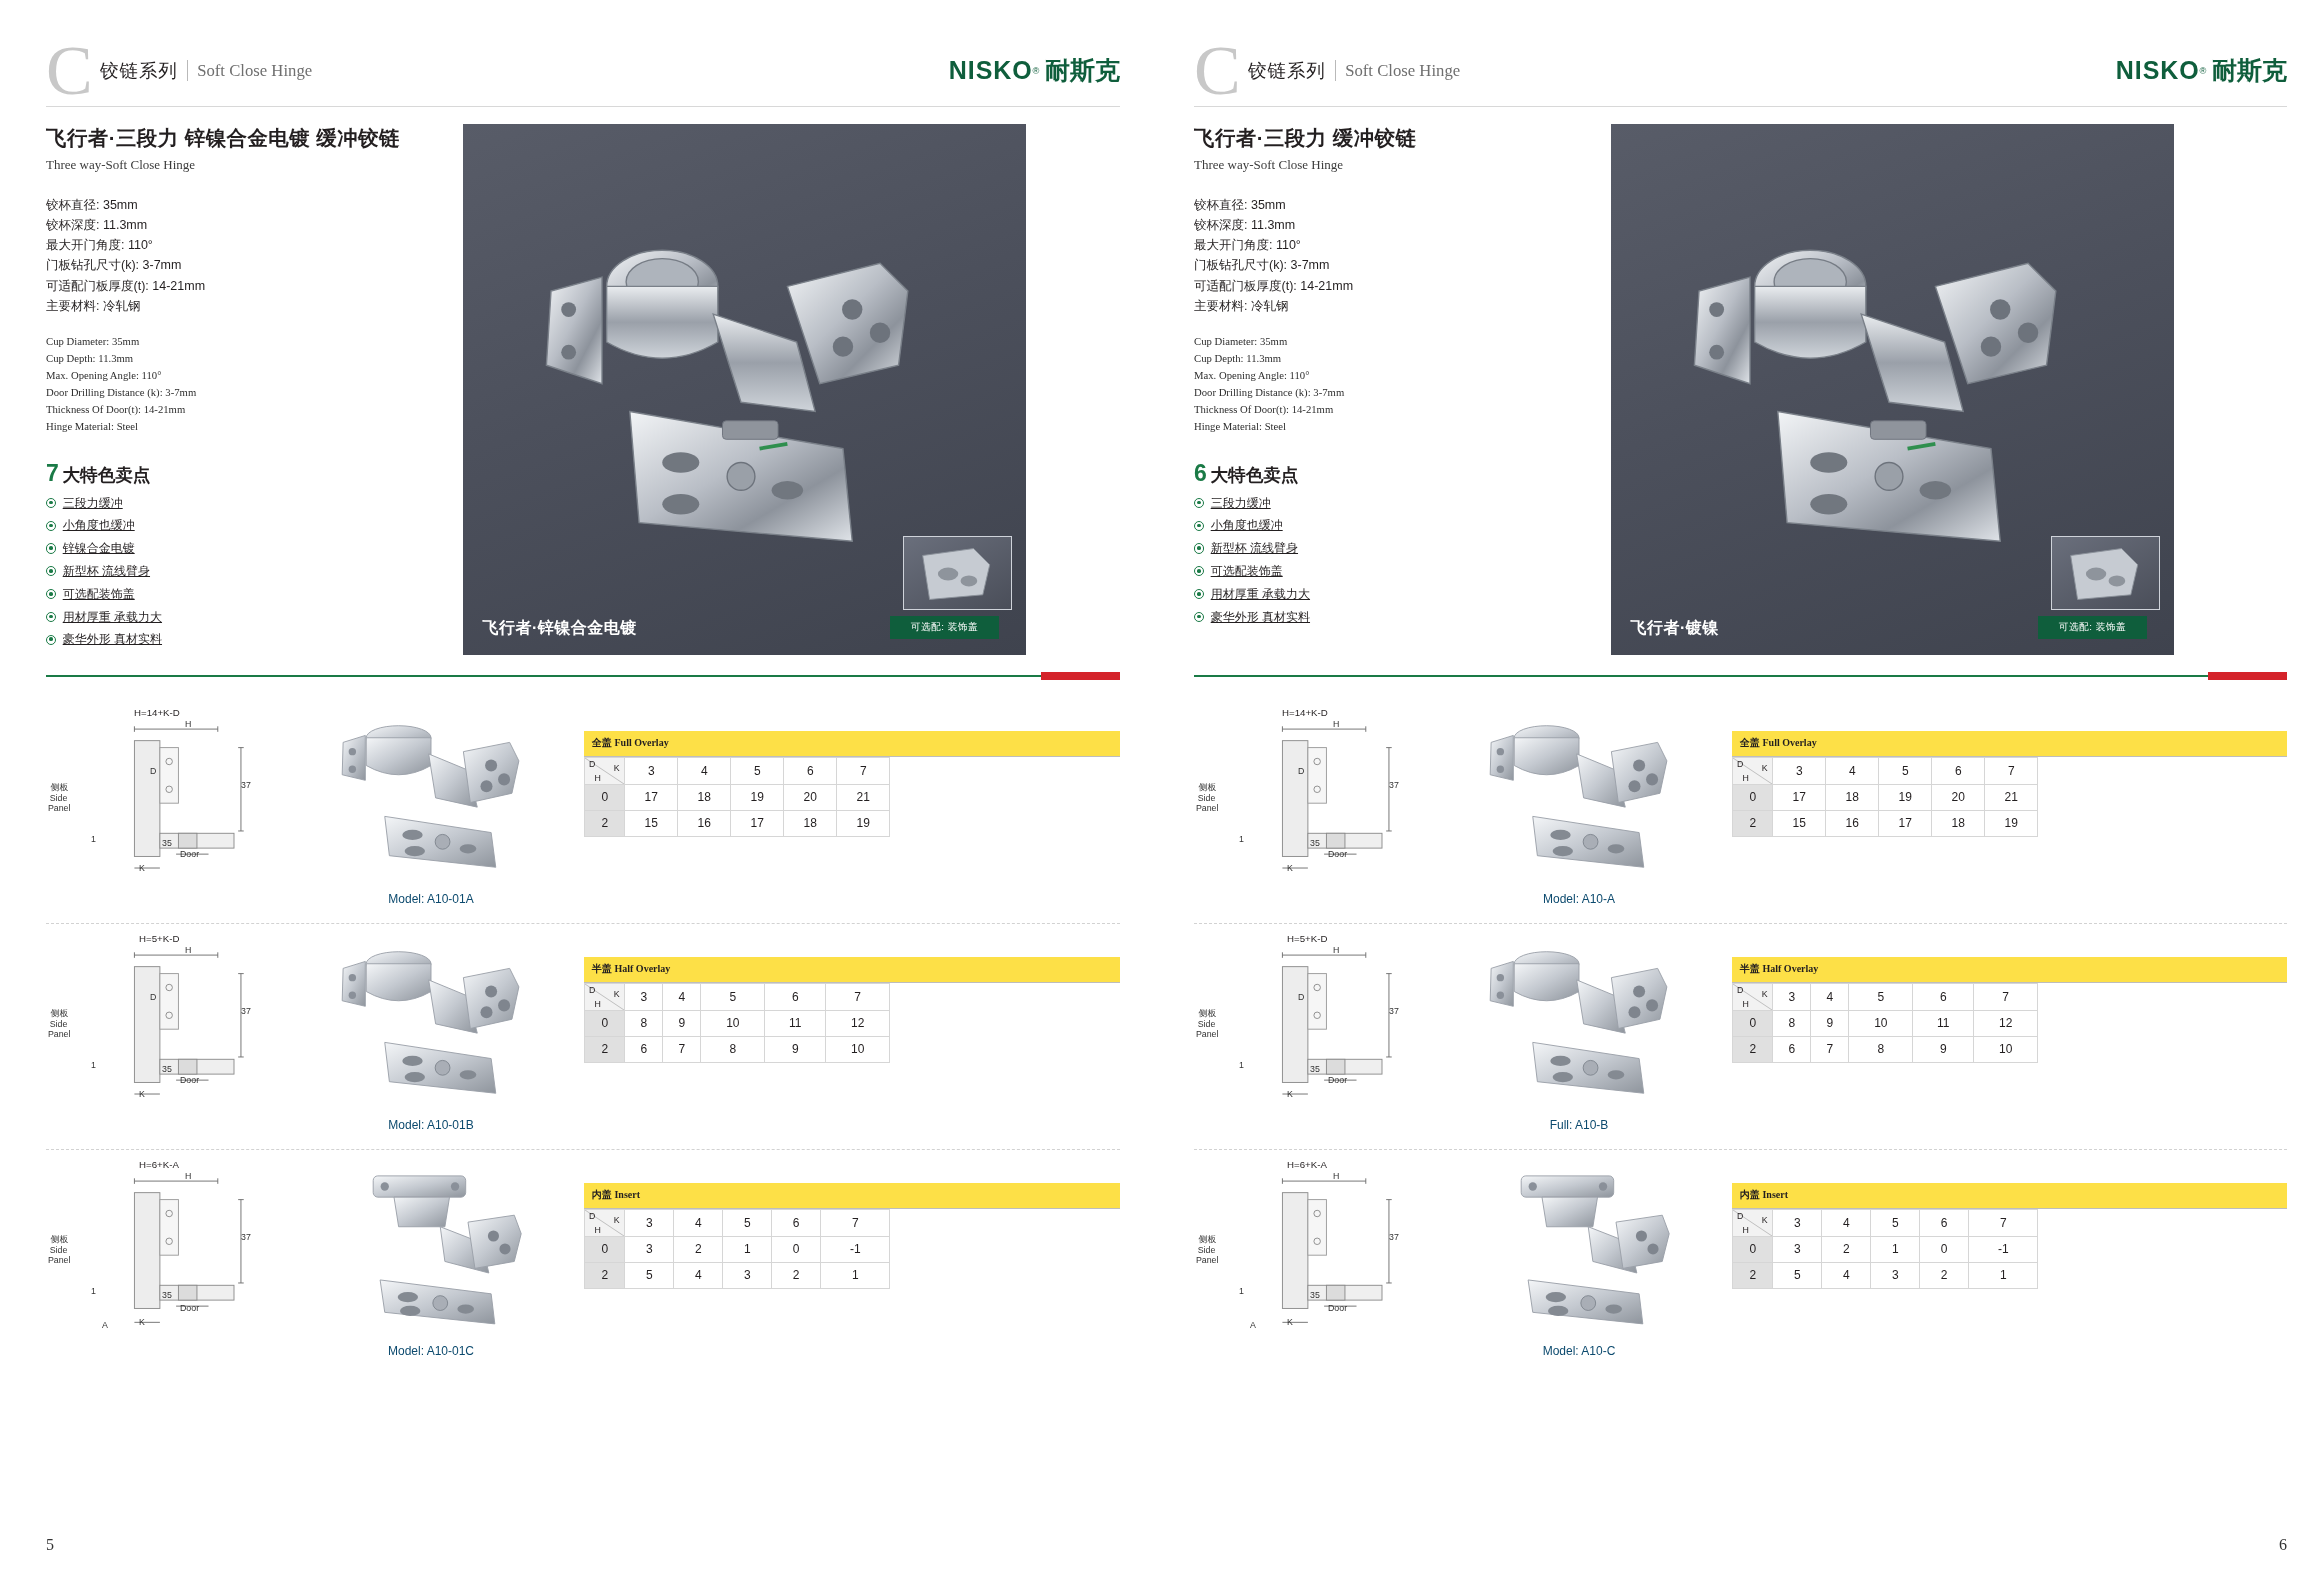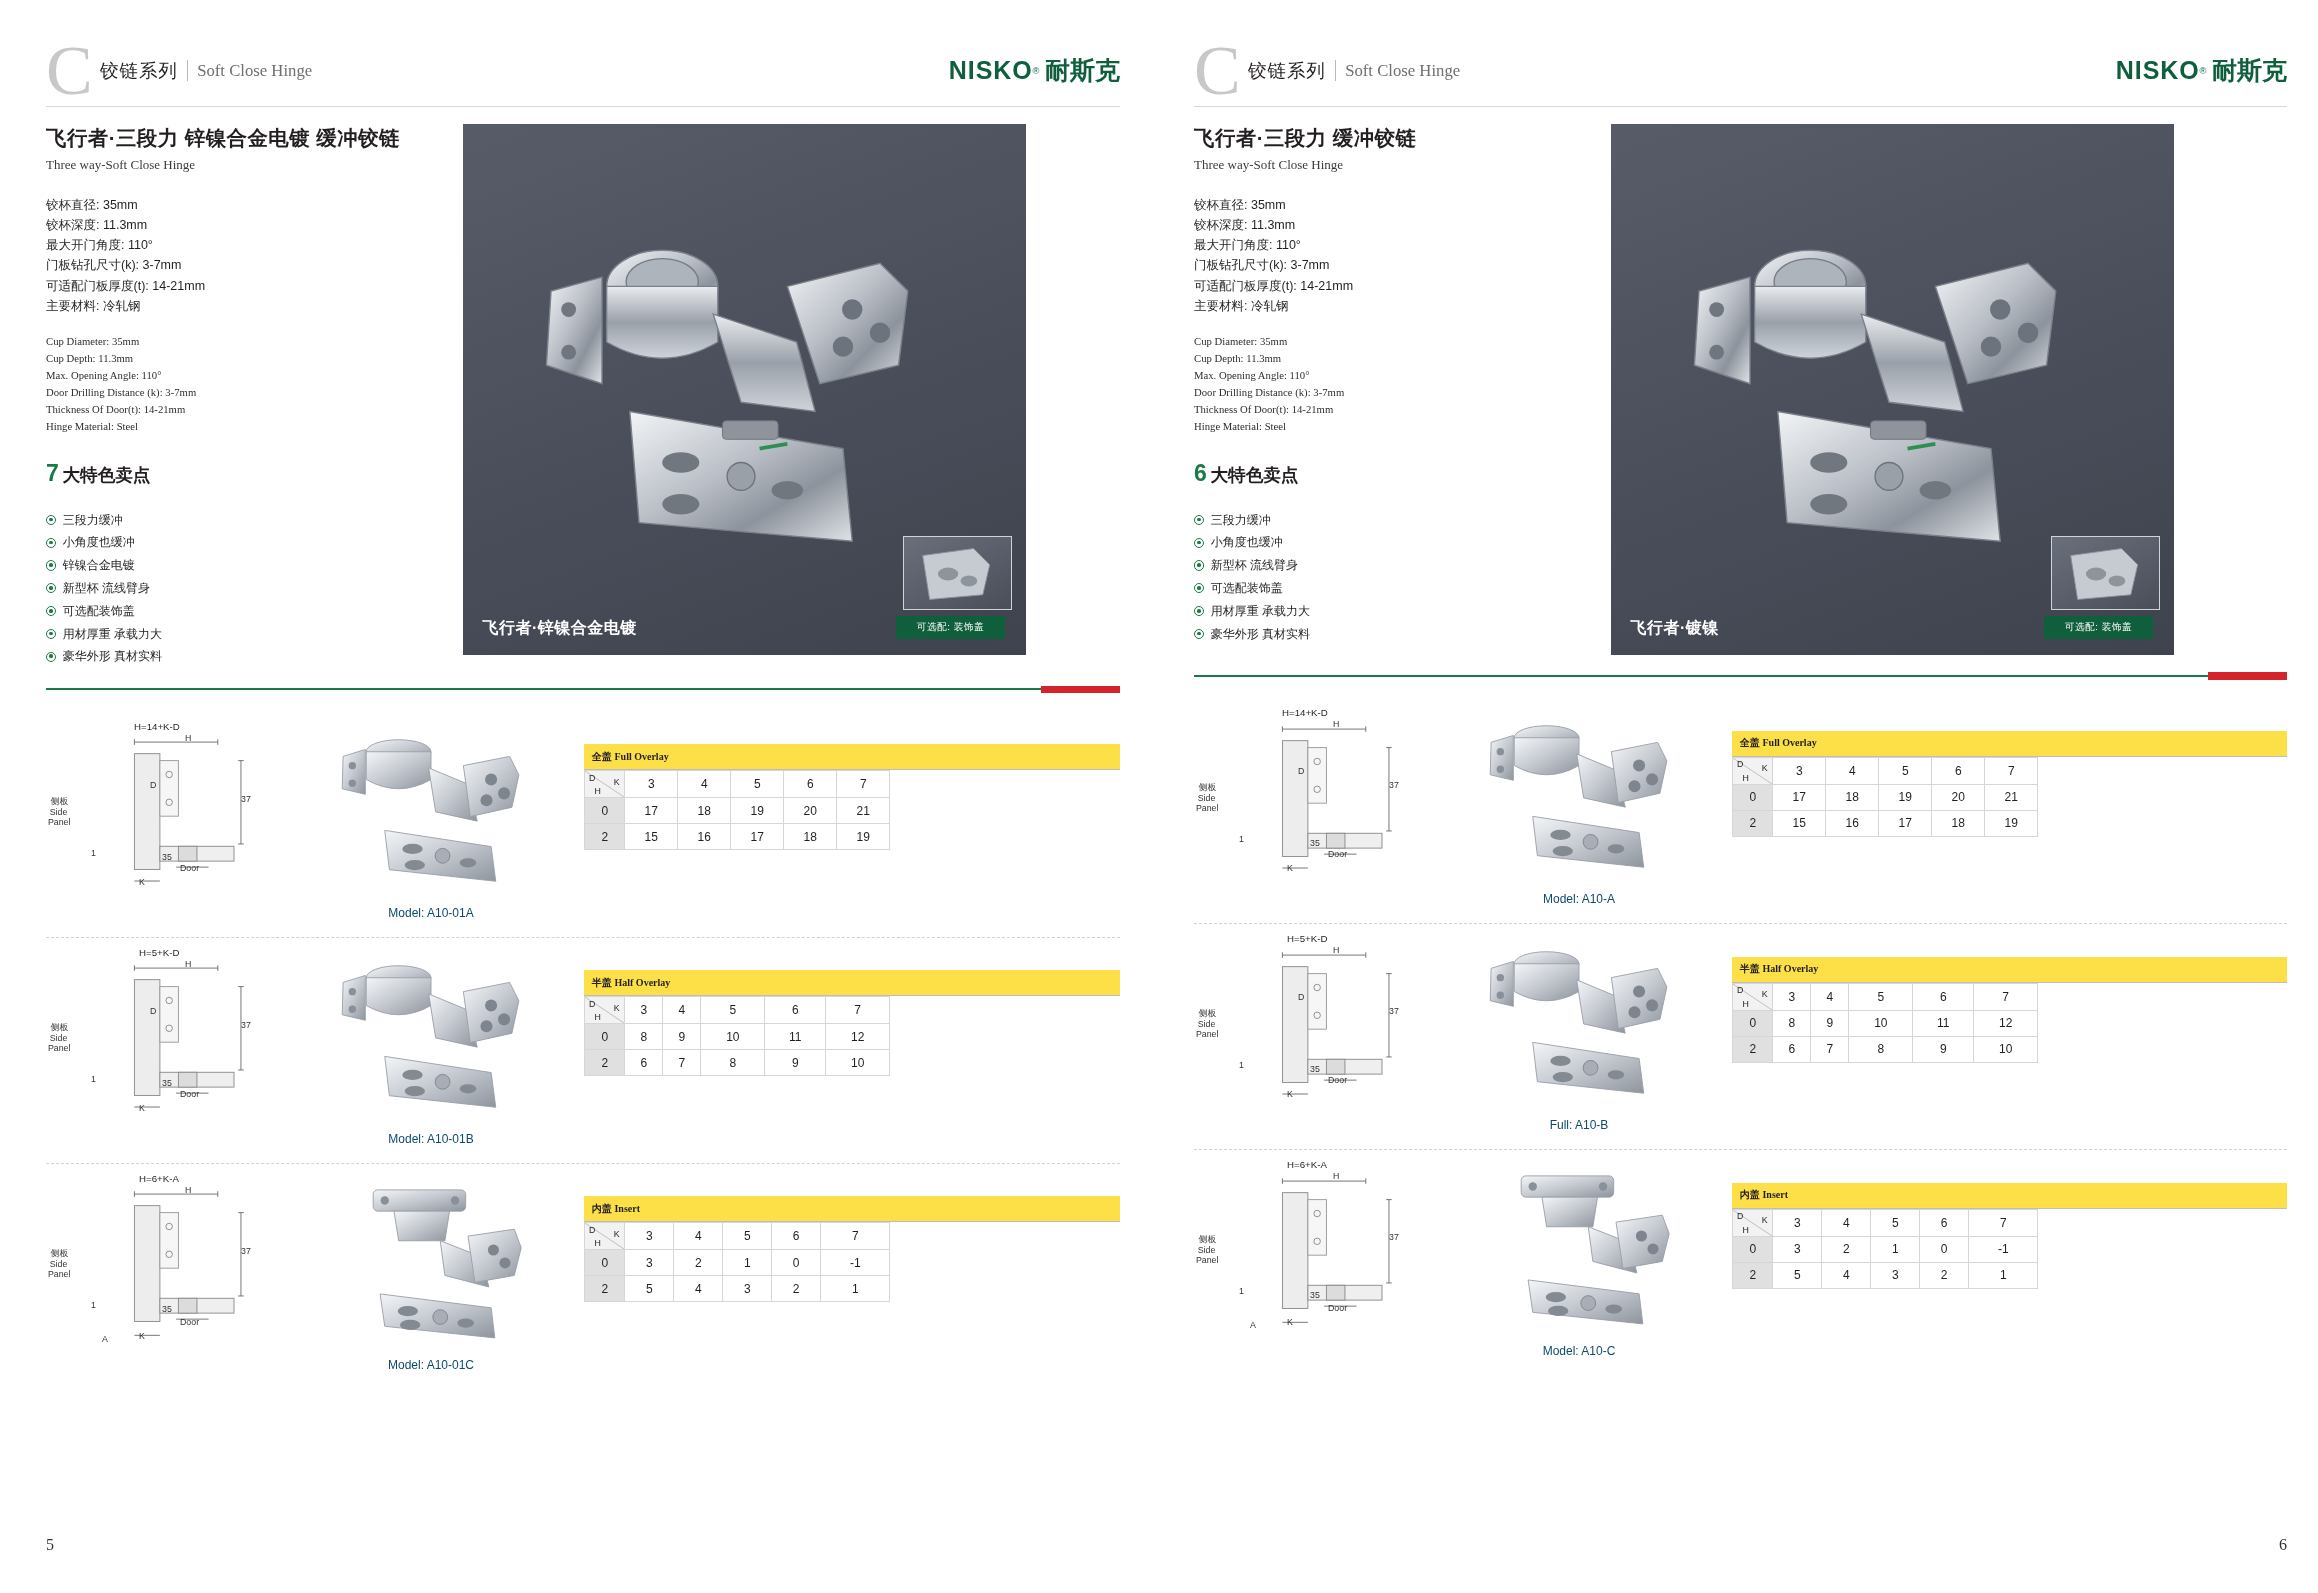--- a/index.html
+++ b/index.html
@@ -45,21 +45,21 @@
   .page.left .prod { padding-left: 46px; padding-right: 46px; }
   .page.right .prod { padding-left: 28px; padding-right: 46px; }
   .prod-left { width: 417px; padding-right: 11px; }
   .ptitle-cn { font-size: 20.4px; font-weight:700; letter-spacing:0.5px; }
   .ptitle-en { font-size: 13px; color:#3b3b3b; margin-top: 5.6px; font-family:"Liberation Serif", serif; }
   .spec-cn { margin-top: 21.3px; font-size: 12.5px; line-height: 1.62; color:#231f20; }
   .spec-en { margin-top: 16.7px; font-size: 10.7px; line-height: 1.6; color:#2e2e2e; font-family:"Liberation Serif", serif; }
 
   .sell-title { margin-top: 24px; font-size: 17.6px; font-weight:700; display:flex; align-items:baseline; }
   .sell-num { color:#1a7a46; font-size: 23px; font-weight:700; margin-right: 3.7px; }
-  .sell-list { margin-top: 22px; }
+  .sell-list { margin-top: 5px; text-decoration: underline; }
   .sell-item { display:flex; align-items:center; font-size: 12px; line-height: 1.9; }
   .bullet {
     width: 10.2px; height: 10.2px; border-radius: 50%;
     border: 1.4px solid #1a7a46; margin-right: 6.5px;
     position: relative; flex: none;
   }
   .bullet::after {
     content:""; position:absolute; left:1.9px; top:1.9px;
     width:3.7px; height:3.7px; border-radius:50%; background:#1a7a46;
   }
@@ -74,21 +74,21 @@
     position:absolute; left: 19.5px; bottom: 16px;
     color:#fff; font-size: 16px; font-weight:700; letter-spacing:0.5px;
   }
   .hero-thumb {
     position:absolute; right: 14px; bottom: 45px;
     width: 109px; height: 74px;
     background: linear-gradient(150deg,#6a6f7c,#4a4e59);
     border: 0.9px solid #cfd3da;
   }
   .hero-thumb-label {
-    position:absolute; right: 21px; bottom: 16px;
+    position:absolute; right: 27px; bottom: 16px;
     width: 109px; height: 23px; background:#0f5e3c; color:#fff;
     font-size: 9.7px; display:flex; align-items:center; justify-content:center;
     letter-spacing:0.5px;
   }
   
   .hinge-art { position:absolute; left:0; top:0; width:100%; height:100%; }
 
   
   .divider { position:relative; height: 18.5px; margin-top: 13px; }
   .page.left .divider { margin-left:46px; margin-right:46px; }

